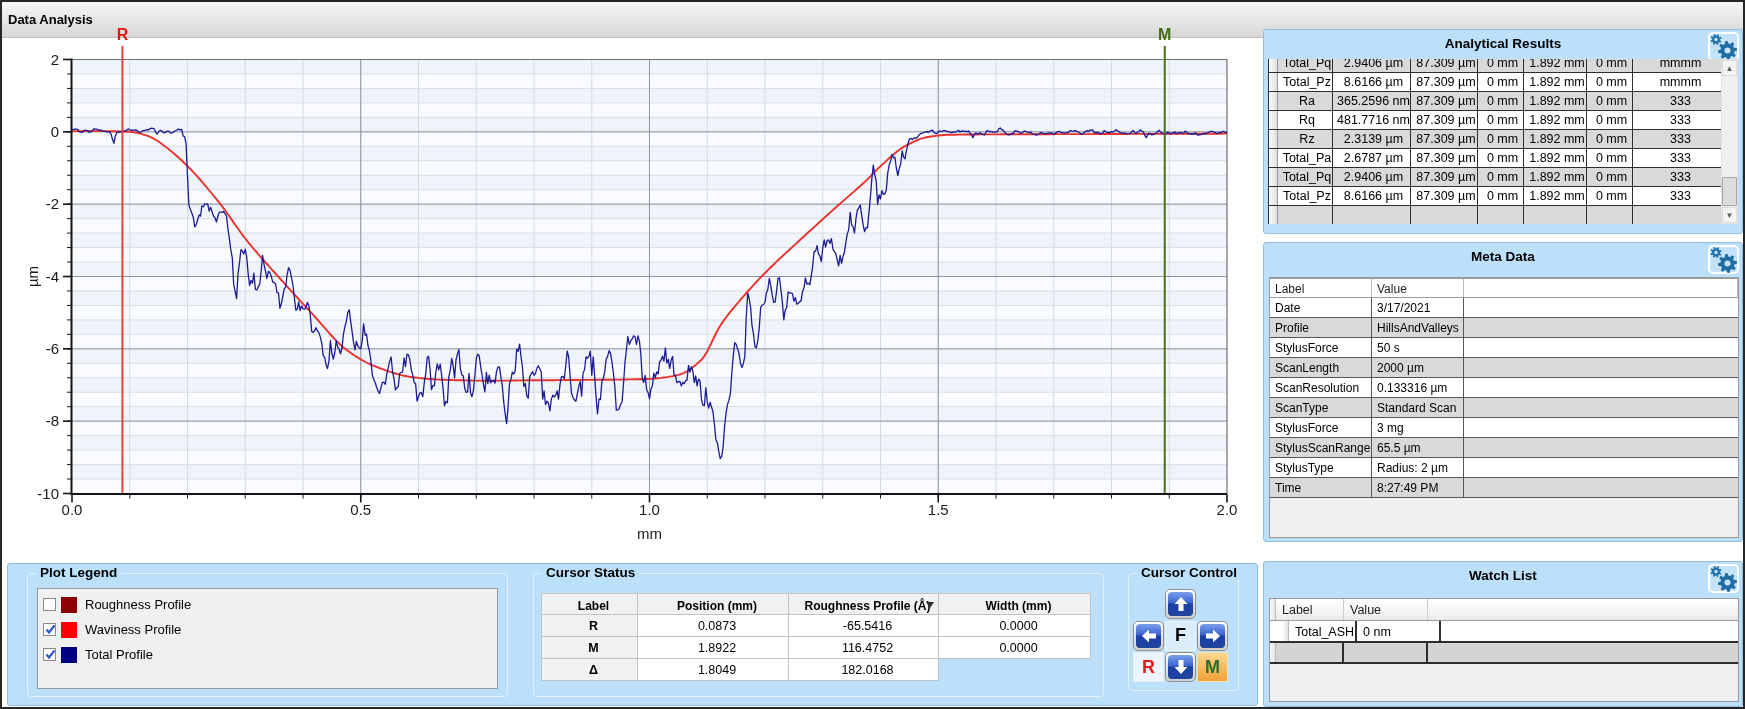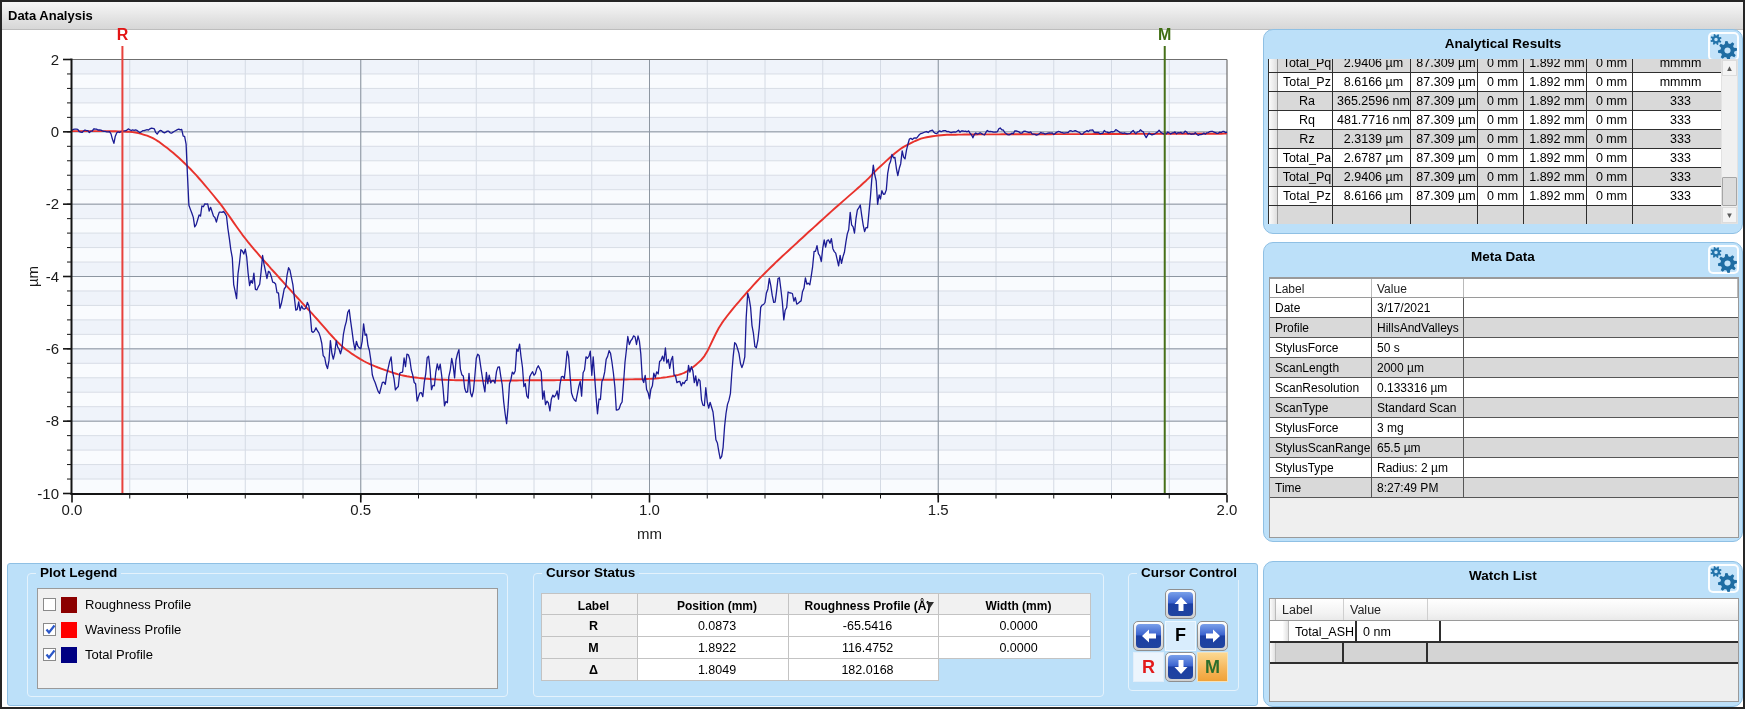--- a/index.html
+++ b/index.html
@@ -1,26 +1,26 @@
 <!DOCTYPE html>
 <html><head>
 <meta charset="utf-8">
 <style>
   * { margin:0; padding:0; box-sizing:border-box; }
   html,body { width:1745px; height:709px; }
   body { font-family:"Liberation Sans", sans-serif; font-size:13px; color:#000; background:#fff; position:relative; overflow:hidden; }
   #window { position:absolute; left:0; top:0; width:1745px; height:709px; background:#fff; border:2px solid #262626; }
-  #titlebar { position:absolute; left:0; top:0; width:100%; height:28px; background:linear-gradient(#f7f7f7,#e3e3e3 60%,#d7d7d7); border-bottom:1px solid #bdbdbd; display:flex; align-items:center; }
+  #titlebar { position:absolute; left:0; top:0; width:100%; height:36px; background:linear-gradient(#f7f7f7,#e3e3e3 60%,#d7d7d7); border-bottom:1px solid #bdbdbd; display:flex; align-items:center; }
   #titlebar .t { font-weight:bold; font-size:13px; padding-left:6px; color:#000; }
 
   
   #chart { position:absolute; left:0px; top:20px; }
 
   
-  .panel { position:absolute; background:#bce0f9; border:1px solid #8fc0e4; border-radius:10px; }
+  .panel { position:absolute; background:#bce0f9; border:1px solid #8fc0e4; border-radius:3px; }
   .panel .hdr { position:absolute; left:0; top:0; width:100%; height:28px; text-align:center; font-weight:bold; font-size:13.5px; line-height:28px; color:#000; }
   .gearbtn { position:absolute; top:2px; right:3px; width:31px; height:29px; border:2px solid rgba(255,255,255,0.95); border-radius:5px; background:rgba(255,255,255,0.12); }
   .gearbtn svg { position:absolute; left:-1px; top:-1px; }
 
   
   #ar-clip { position:absolute; left:4px; top:29px; width:457px; height:165px; overflow:hidden; background:#fff; }
   #ar-tbl { position:absolute; left:0; top:-6px; width:457px; }
   .ar-row { display:flex; height:19px; border-bottom:1px solid #2e2e2e;text-align:center; }
   .ar-row.empty { border-bottom:1px solid #2e2e2e; }
   .ar-row .c { border-right:1px solid #2e2e2e; padding:2px 0 0 4px; font-size:12.5px; white-space:nowrap; overflow:hidden; height:100%; }

